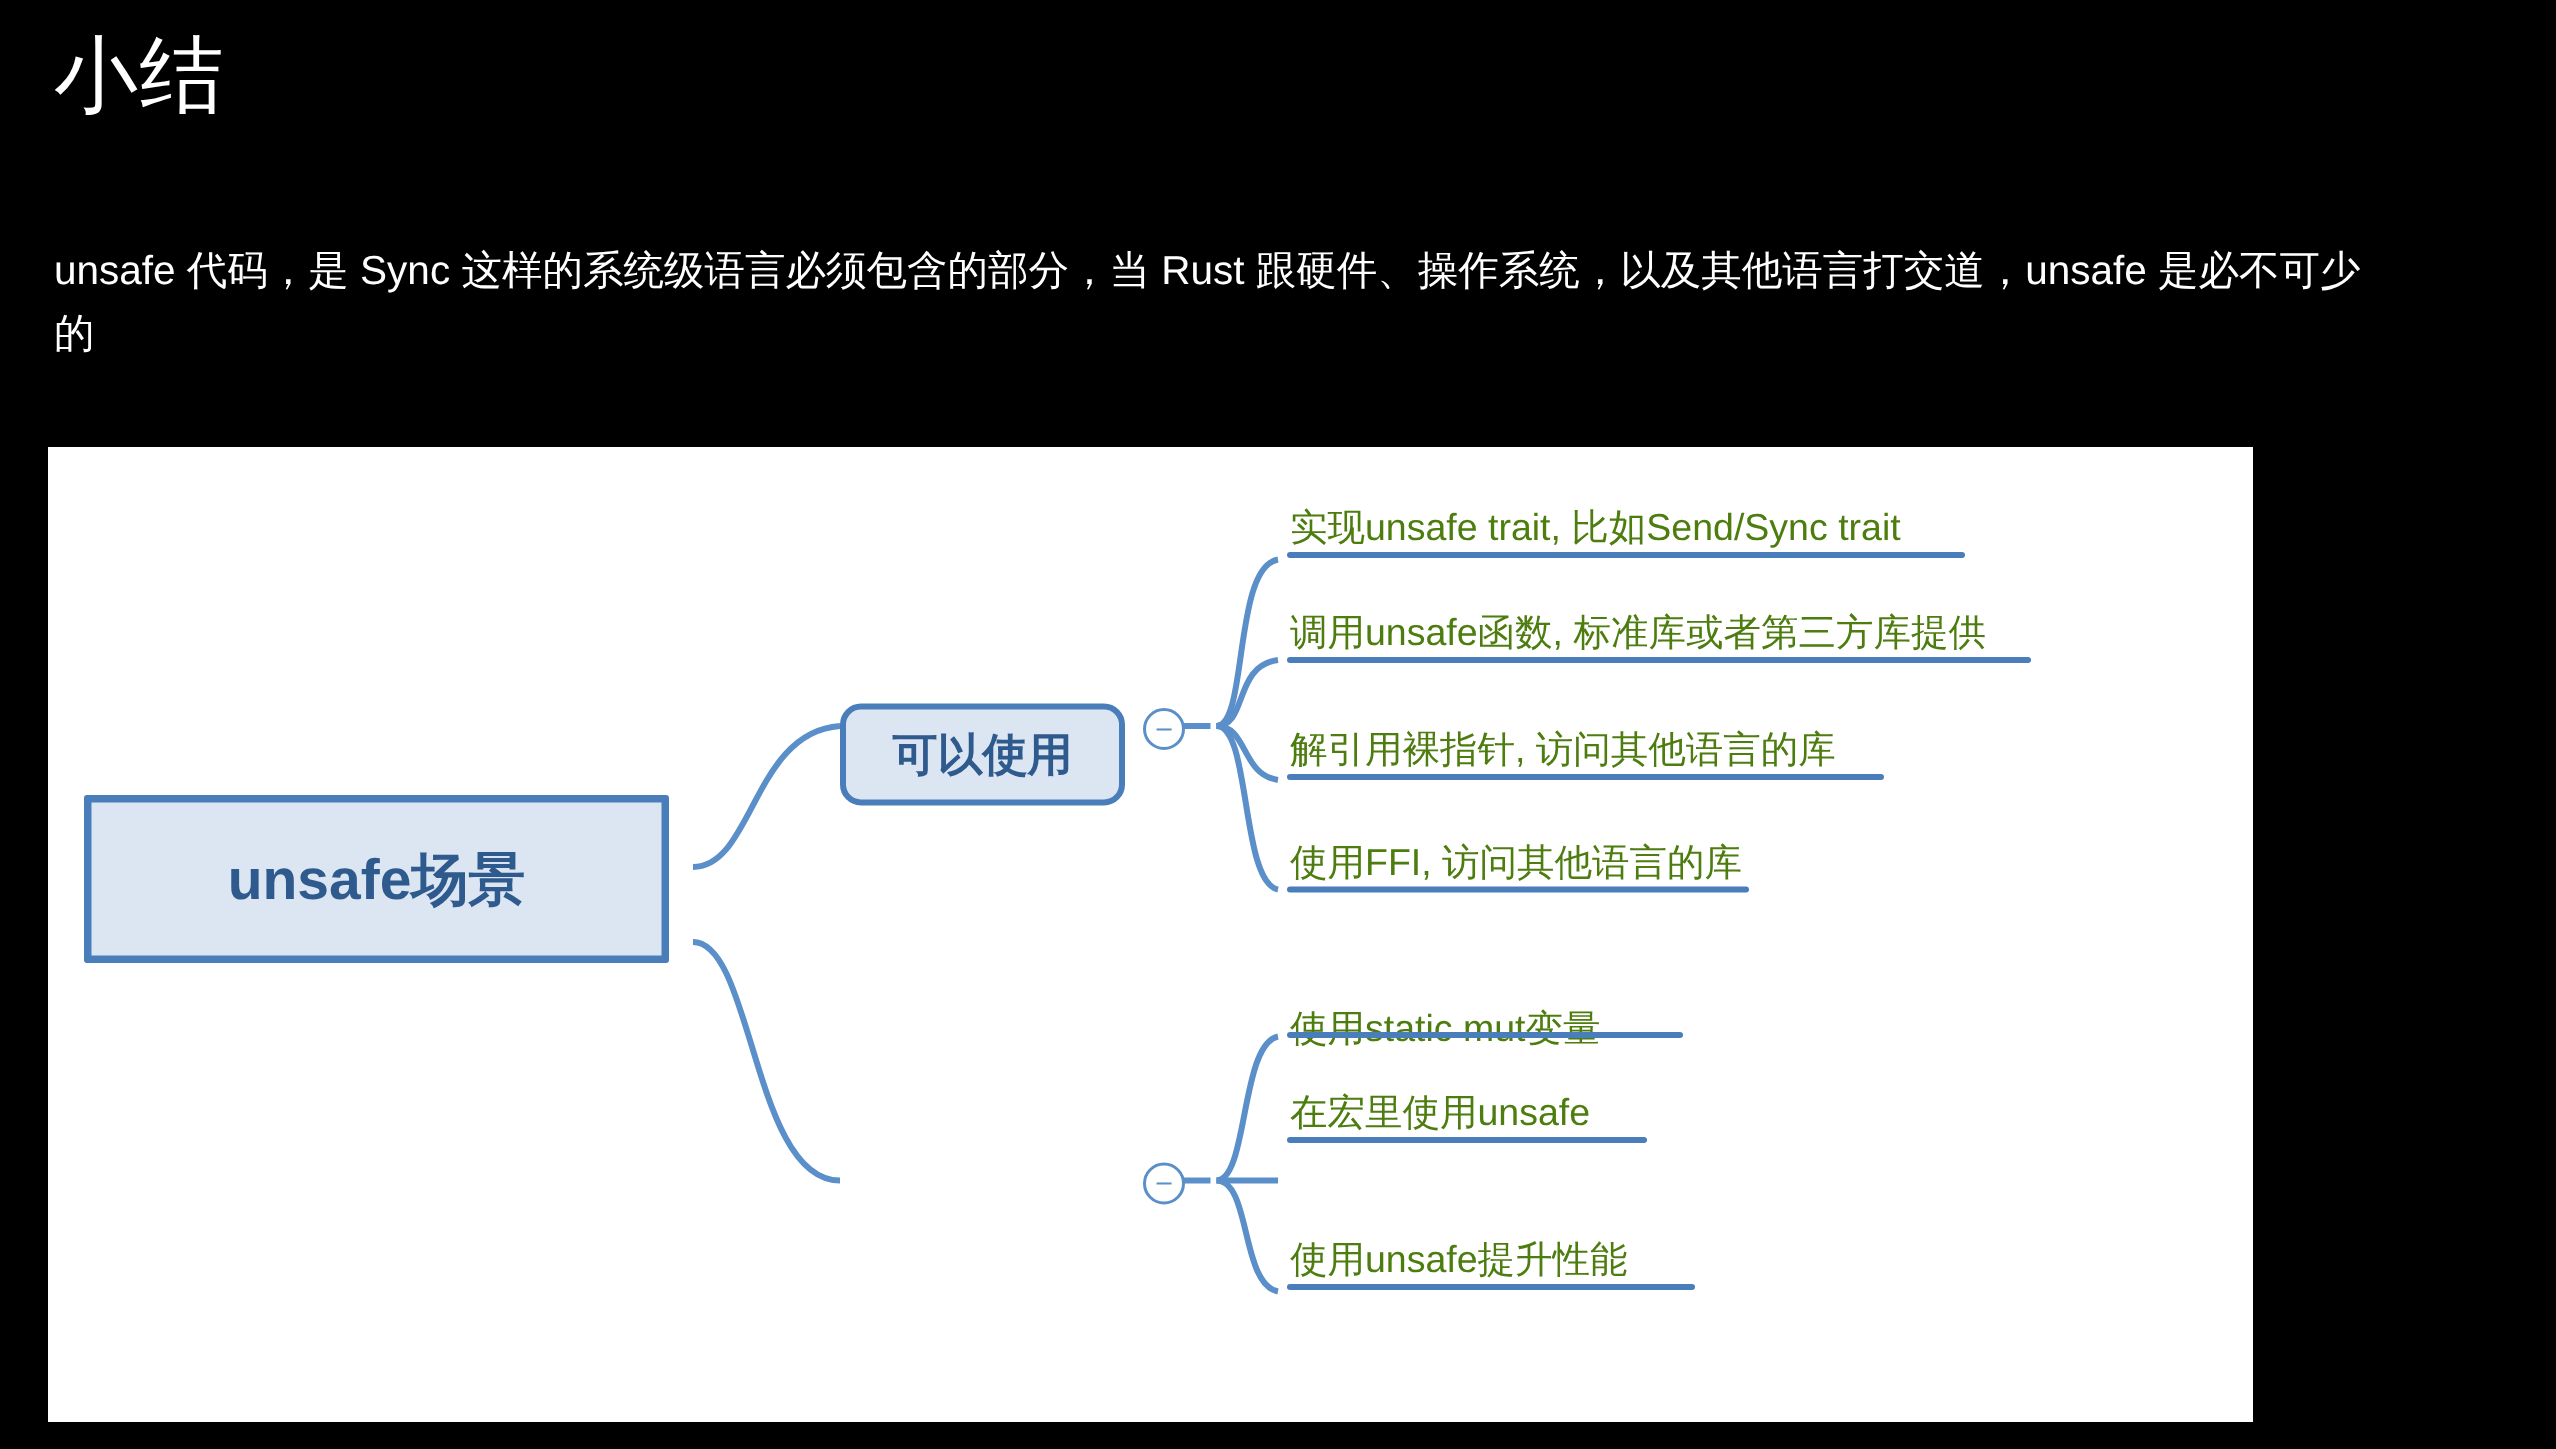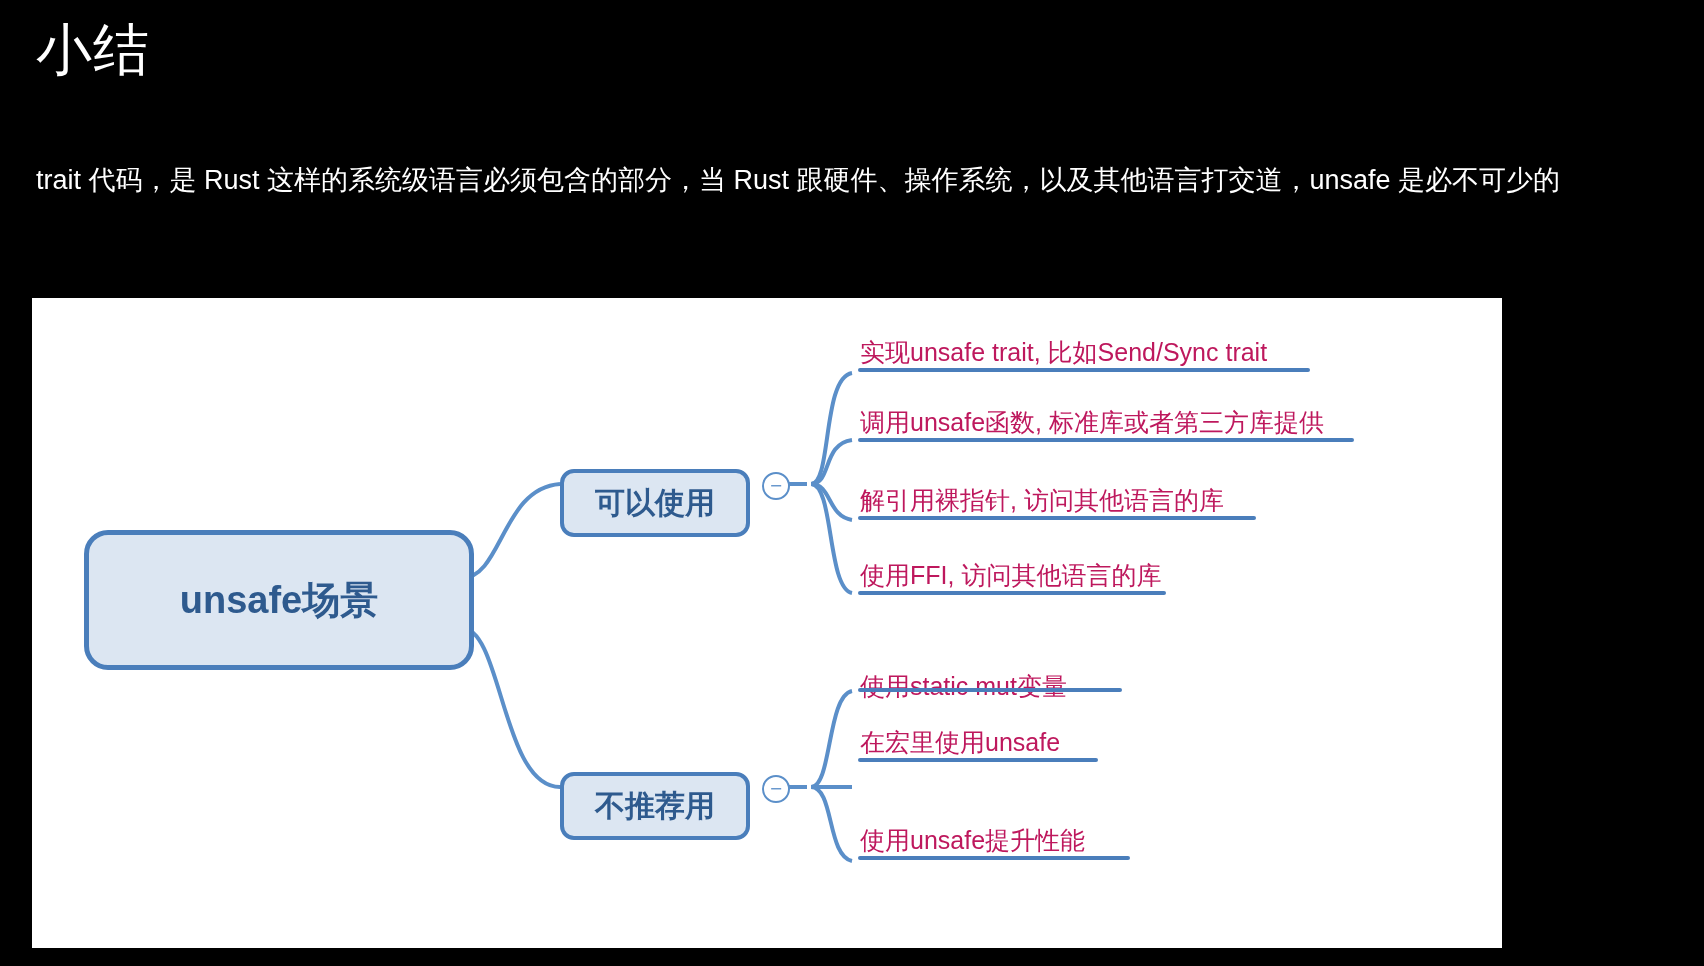--- a/index.html
+++ b/index.html
@@ -72,26 +72,26 @@
     background: #dce6f2;
     border-radius: 14px;
     display: flex;
     align-items: center;
     justify-content: center;
     color: #2e5a8e;
     font-weight: bold;
     text-align: center;
   }
   .node-root {
-    left: 52px;
+    left: 24px;
     top: 232px;
     width: 390px;
-    height: 140px;
+    height: 112px;
     font-size: 38px;
-    border-radius: 24px;
+    border-radius: 2px;
     border-width: 5px;
   }
   .node-branch {
     width: 190px;
     height: 68px;
     font-size: 30px;
     font-weight: bold;
     margin-top: 19px;
   }
   .node-b1 { left: 528px; top: 152px; }
@@ -111,40 +111,40 @@
     font-size: 16px;
     line-height: 1;
     font-family: "DejaVu Sans", sans-serif;
   }
   .collapse-1 { left: 730px; top: 174px; }
   .collapse-2 { left: 730px; top: 477px; }
 
   .leaf {
     position: absolute;
     font-size: 25px;
-    color: #be185d;
+    color: #4d7c0f;
     white-space: nowrap;
     font-weight: 500;
     line-height: 1;
   }
   .leaf-rule {
     position: absolute;
     height: 4px;
     background: #4a7ebb;
     border-radius: 2px;
   }
 </style>
 </head>
 <body>
 
 <div class="slide">
 
   <div class="slide-title">小结</div>
 
-  <div class="slide-body">trait 代码，是 Rust 这样的系统级语言必须包含的部分，当 Rust 跟硬件、操作系统，以及其他语言打交道，unsafe 是必不可少的</div>
+  <div class="slide-body">unsafe 代码，是 Sync 这样的系统级语言必须包含的部分，当 Rust 跟硬件、操作系统，以及其他语言打交道，unsafe 是必不可少的</div>
 
   <div class="diagram-frame">
     <div class="diagram-inner">
 
       <svg class="diagram-svg" viewBox="0 0 1470 650">
 
         <path d="M430 280 C 470 280, 470 190, 528 186" fill="none" stroke="#5b8fc9" stroke-width="4"></path>
 
         <path d="M430 330 C 470 330, 470 489, 528 489" fill="none" stroke="#5b8fc9" stroke-width="4"></path>
 
@@ -158,21 +158,20 @@
         <path d="M779 489 C 800 489, 795 398, 820 393" fill="none" stroke="#5b8fc9" stroke-width="4"></path>
         <path d="M779 489 C 800 489, 800 489, 820 489" fill="none" stroke="#5b8fc9" stroke-width="4"></path>
         <path d="M779 489 C 802 489, 795 558, 820 563" fill="none" stroke="#5b8fc9" stroke-width="4"></path>
       </svg>
 
       <div class="node node-root">unsafe场景</div>
 
       <div class="node node-branch node-b1">可以使用</div>
       <div class="collapse collapse-1">−</div>
 
-      <div class="node node-branch node-b2">不推荐用</div>
       <div class="collapse collapse-2">−</div>
 
       <div class="leaf" style="left:828px; top:42px;">实现unsafe trait, 比如Send/Sync trait</div>
       <div class="leaf-rule" style="left:826px; top:70px; width:452px;"></div>
 
       <div class="leaf" style="left:828px; top:112px;">调用unsafe函数, 标准库或者第三方库提供</div>
       <div class="leaf-rule" style="left:826px; top:140px; width:496px;"></div>
 
       <div class="leaf" style="left:828px; top:190px;">解引用裸指针, 访问其他语言的库</div>
       <div class="leaf-rule" style="left:826px; top:218px; width:398px;"></div>

